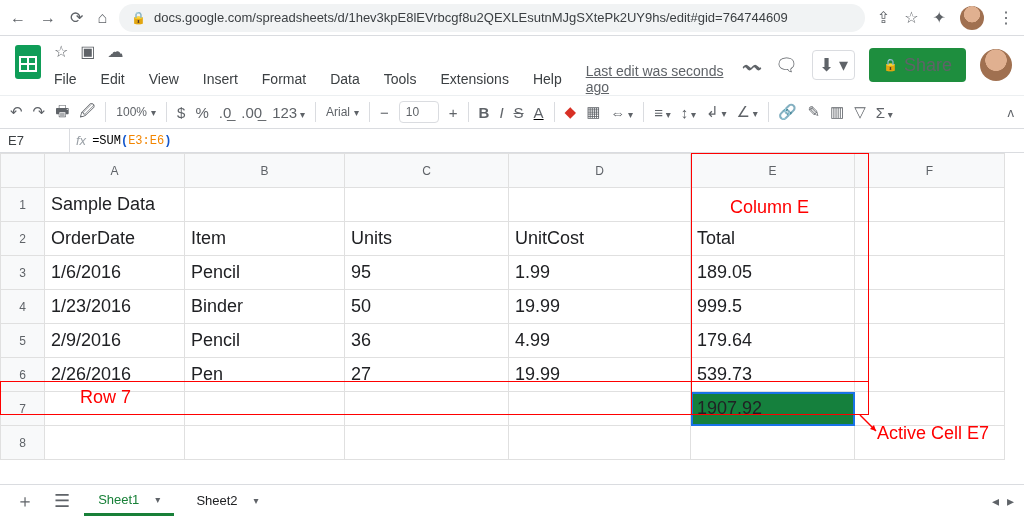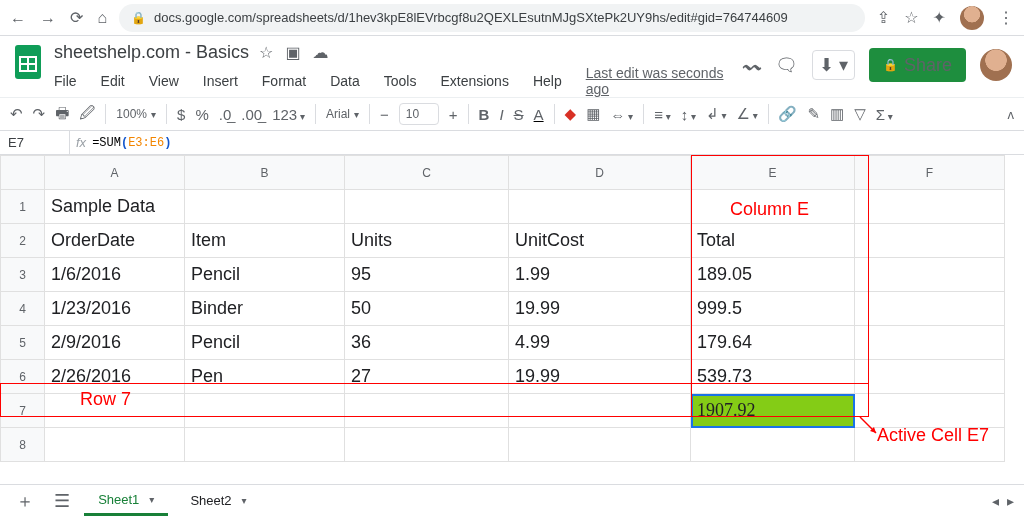--- a/index.html
+++ b/index.html
@@ -52,28 +52,28 @@
   table.grid tbody th { width:36px; text-align:center; font-size:12px; }
   col.rowh { width:44px; }
   col.cA { width:140px; }
   col.cB { width:160px; }
   col.cC { width:164px; }
   col.cD { width:182px; }
   col.cE { width:164px; }
   col.cF { width:150px; }
   .num { text-align:right;margin-top:12px; }
   .active-col { background:#eceff1; }
-  .active-cell { outline:2px solid #1a73e8; outline-offset:-2px; background:#84cc16;font-family:Liberation Serif, serif; }
+  .active-cell { outline:2px solid #1a73e8; outline-offset:-2px; background:#15803d; }
   .annot { position:absolute; color:#f00; font-size:18px; pointer-events:none; font-family:Arial; }
   .annot-box { position:absolute; border:1.5px solid #f00; pointer-events:none; }
   .arrow { position:absolute; width:24px; height:24px; pointer-events:none; }
   .dropdown-caret::after { content:" ▾"; font-size:10px; color:#5f6368; }
   .sheettabs { position:absolute; bottom:0; left:0; right:0; height:32px; border-top:1px solid #dadce0; display:flex; align-items:center; gap:8px; background:#fff; padding:0 10px; }
   .sheettabs .plus, .sheettabs .menu { color:#5f6368; font-size:18px; cursor:pointer; padding:0 6px; }
-  .tab { padding:0 14px; height:100%; display:flex; align-items:center; gap:10px; font-size:13px; cursor:pointer; }
+  .tab { padding:0 14px; height:100%; display:flex; align-items:center; gap:16px; font-size:13px; cursor:pointer; }
   .tab.active { color:#188038; border-bottom:3px solid #188038; font-weight:500; }
   .tab .caret { font-size:10px; color:#5f6368; }
   .sheettabs .navs { margin-left:auto; display:flex; gap:8px; color:#5f6368; font-size:14px; }
   .fill-red { color:#d83025; }
   .txt-b { font-weight:bold; }
   .txt-i { font-style:italic; }
   .txt-s { text-decoration:line-through; }
 </style>
 </head>
 <body>
@@ -102,21 +102,20 @@
   <div class="sheets-logo">
     <svg viewBox="0 0 26 34">
         <rect x="0" y="0" width="26" height="34" rx="3" fill="#0f9d58"></rect>
         <rect x="5" y="12" width="16" height="14" fill="none" stroke="#fff" stroke-width="2"></rect>
         <line x1="5" y1="19" x2="21" y2="19" stroke="#fff" stroke-width="2"></line>
         <line x1="13" y1="12" x2="13" y2="26" stroke="#fff" stroke-width="2"></line>
       </svg>
   </div>
   <div class="title-block">
     <div class="title-row">
-      <span class="title">sheetshelp.com - Basics</span>
       <div class="title-icons">
         <span>☆</span>
         <span>▣</span>
         <span>☁</span>
       </div>
     </div>
     <div class="menu-row">
       <span>File</span>
       <span>Edit</span>
       <span>View</span>

